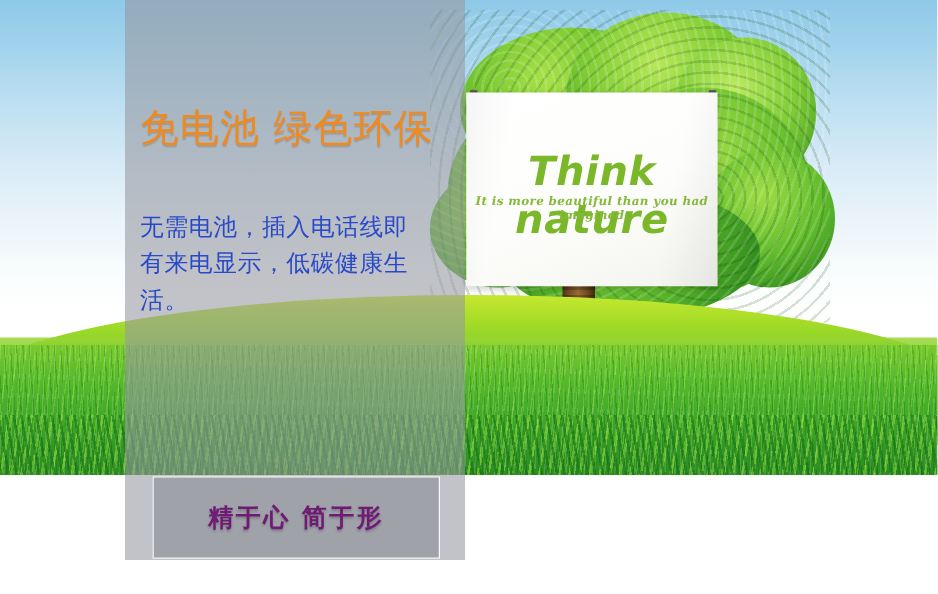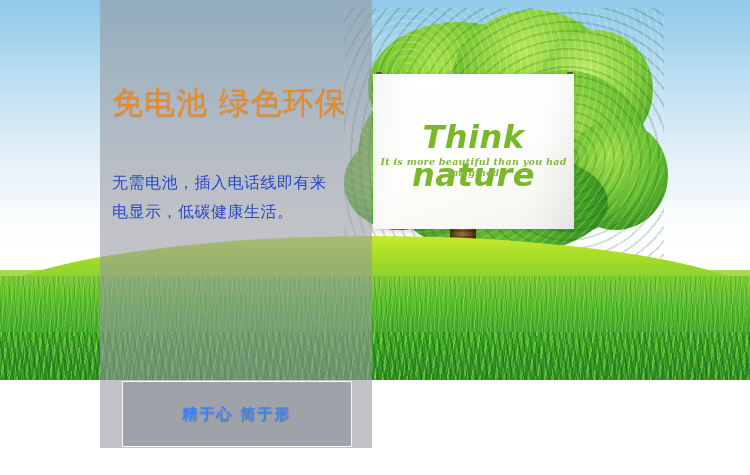--- a/index.html
+++ b/index.html
@@ -144,34 +144,34 @@
     background:rgba(150,152,160,.58);
   }
   .headline{
     position:absolute;left:112px;top:82px;width:262px;
     font-size:31px;font-weight:normal;color:#f08a1e;
     letter-spacing:1px;white-space:nowrap;
     text-shadow:0 1px 1px rgba(120,60,0,.25);
   }
   .subtext{
     position:absolute;left:112px;top:168px;width:230px;
-    font-size:16px;line-height:29px;color:#2a49c8;
+    font-size:19px;line-height:29px;color:#2a49c8;
     letter-spacing:.5px;
   }
 
   
   .slogan-box{
     position:absolute;left:122px;top:381px;width:230px;height:66px;
     background:rgba(150,152,160,.78);
     border:1px solid rgba(255,255,255,.92);
     box-sizing:border-box;
     display:flex;align-items:center;justify-content:center;
   }
   .slogan-text{
-    font-size:15px;font-weight:bold;color:#3b82f6;letter-spacing:2px;
+    font-size:20px;font-weight:bold;color:#701a75;letter-spacing:2px;
     text-shadow:0 1px 2px rgba(0,0,0,.22);
   }
 </style>
 </head>
 <body>
 
 <div id="stage">
 
   <div class="photo">
 

